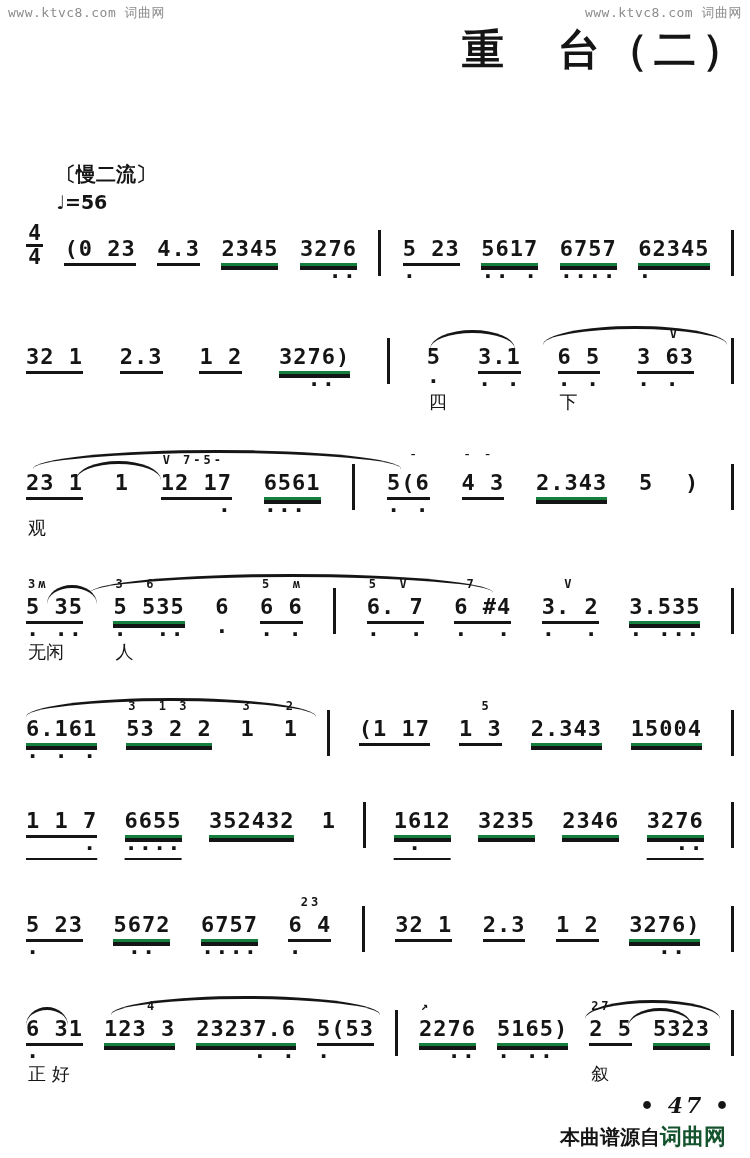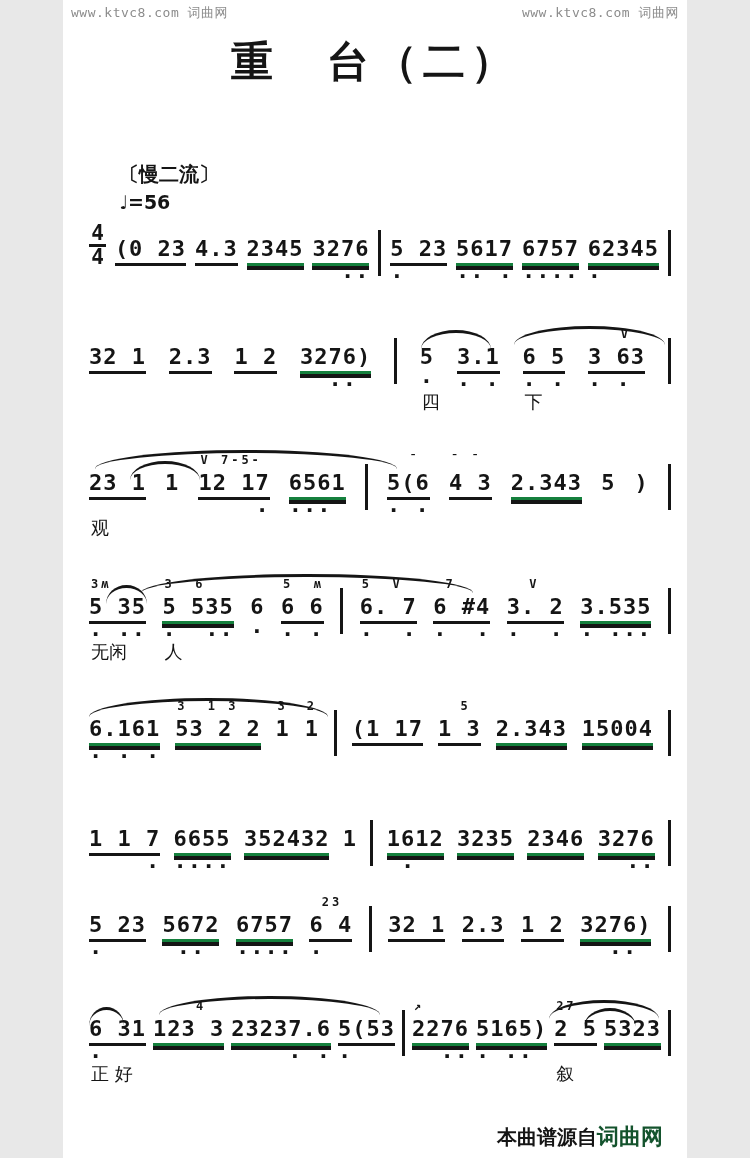--- a/index.html
+++ b/index.html
@@ -1,22 +1,22 @@
 <!DOCTYPE html>
 <html><head>
 <meta charset="utf-8">
 <style>
   html,body{margin:0;padding:0;background:#e8e8e8;}
-  .page{position:relative;width:624px;height:1158px;background:#ffffff;color:#151515;
+  .page{position:relative;width:750px;height:1158px;background:#ffffff;color:#151515;
         overflow:hidden;font-family:"DejaVu Sans",sans-serif;margin:0 auto;}
   
   .wm{position:absolute;top:4px;font:13px "DejaVu Sans Mono",monospace;color:#8c8c8c;letter-spacing:.5px;}
   .wm-l{left:8px}.wm-r{right:8px}
   
-  .title{position:absolute;top:22px;left:0;right:0;margin:12px;text-align:center;
+  .title{position:absolute;top:22px;left:0;right:0;margin:0;text-align:right;
          font:700 42px "DejaVu Serif",serif;letter-spacing:6px;}
   .keyline{position:absolute;top:100px;left:30px;font:700 26px "DejaVu Serif",serif;letter-spacing:2px;}
   .keyline span{display:inline-block;}
   .lowdot{position:relative;margin-left:12px;margin-right:4px;}
   .lowdot::after{content:"•";position:absolute;left:50%;transform:translateX(-50%);
                  bottom:-13px;font-size:13px;line-height:10px;}
   .section{position:absolute;top:161px;left:56px;font:700 20px "DejaVu Sans",sans-serif;}
   .tempo{position:absolute;top:191px;left:56px;font:700 19px "DejaVu Sans",sans-serif;}
   
   .line{position:absolute;left:26px;right:16px;display:flex;justify-content:space-between;
@@ -123,21 +123,21 @@
         <div class="grp"><div class="orn">3  1 3</div><div class="nums u2">53 2 2</div></div>
         <div class="grp"><div class="orn">3</div><div class="nums">1</div></div>
         <div class="grp"><div class="orn">2</div><div class="nums">1</div></div>
         <div class="bar"></div>
         <div class="grp"><div class="nums u1">(1 17</div></div>
         <div class="grp"><div class="orn">  5</div><div class="nums u1">1 3</div></div>
         <div class="grp"><div class="nums u2">2.343</div></div>
         <div class="grp"><div class="nums u2">15004</div></div>
         <div class="bar"></div>
       </div>
-      <div class="line" style="top: 826px;">
+      <div class="line" style="top: 808px; text-decoration: underline;">
         <div class="grp"><div class="nums u1">1 1 7</div><div class="octd">    ·</div></div>
         <div class="grp"><div class="nums u2">6655</div><div class="octd">····</div></div>
         <div class="grp"><div class="nums u2">352432</div></div>
         <div class="grp"><div class="nums">1</div></div>
         <div class="bar"></div>
         <div class="grp"><div class="nums u2">1612</div><div class="octd"> ·  </div></div>
         <div class="grp"><div class="nums u2">3235</div></div>
         <div class="grp"><div class="nums u2">2346</div></div>
         <div class="grp"><div class="nums u2">3276</div><div class="octd">  ··</div></div>
         <div class="bar"></div>

